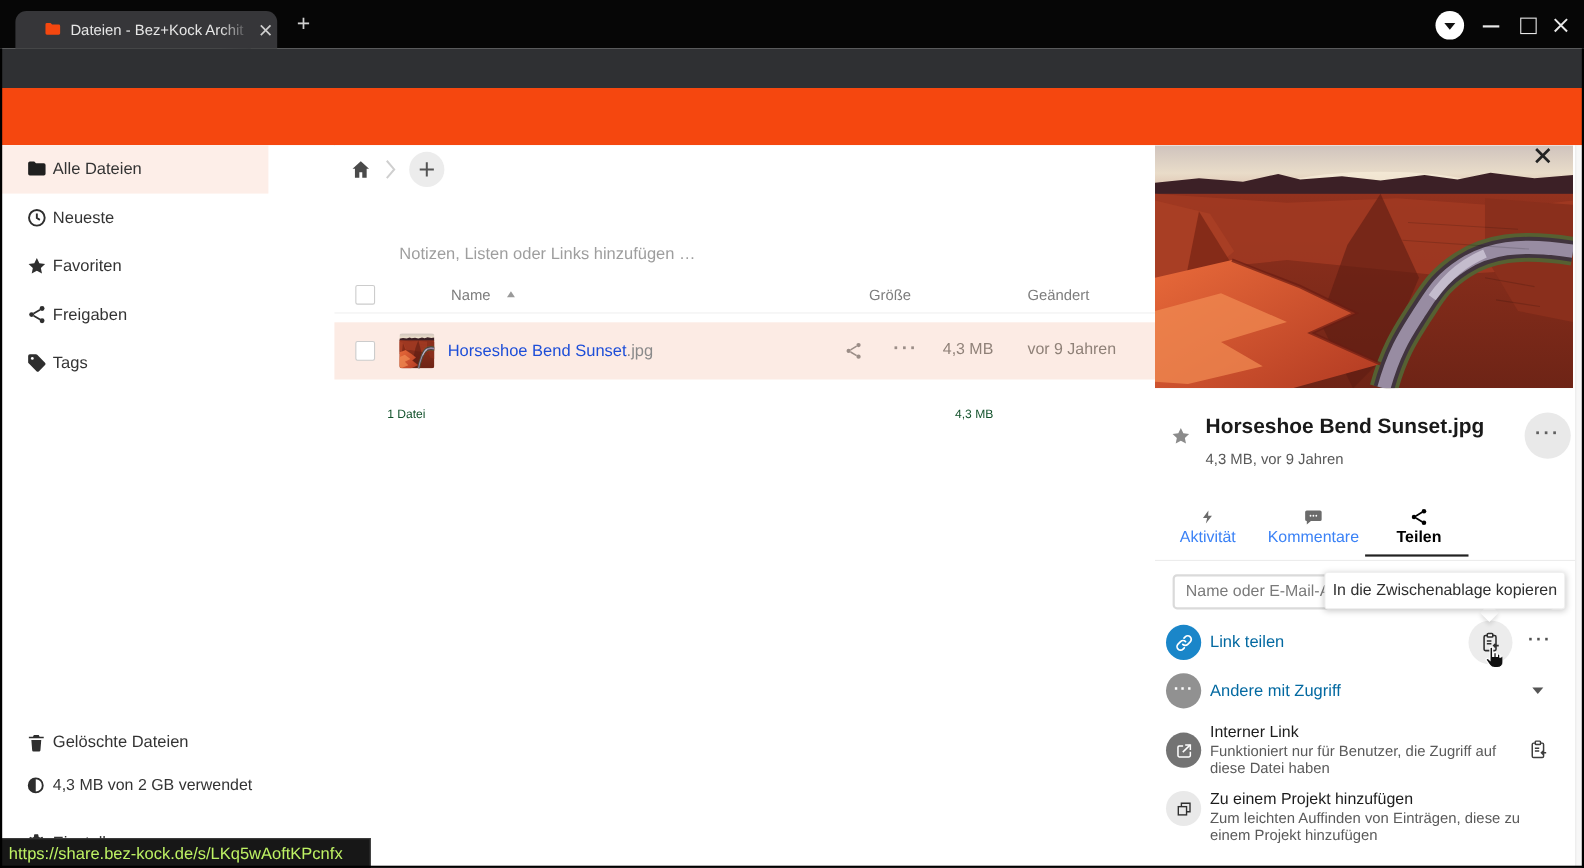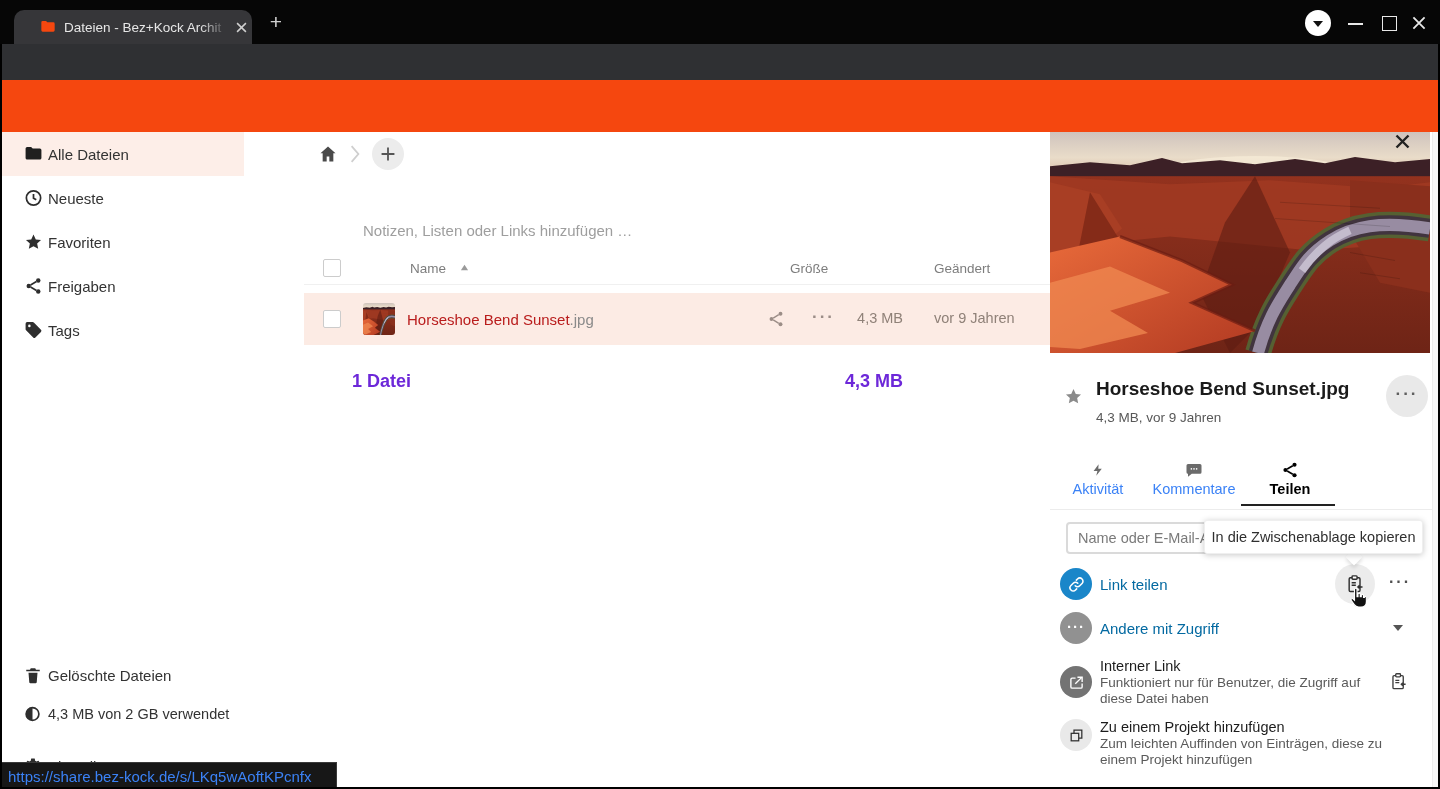--- a/index.html
+++ b/index.html
@@ -28,21 +28,21 @@
 
   
   #sidebar{left:0;top:132px;width:304px;height:657px;background:#fff;}
   .side-item{position:absolute;left:0;width:244px;height:44px;}
   .side-item.active{background:#fdeee8;}
   .side-icon{position:absolute;left:24px;top:50%;transform:translateY(-50%);color:#2e2e2e;}
   .side-label{position:absolute;left:48px;top:50%;transform:translateY(-50%);font-size:15px;color:#333;white-space:nowrap;}
 
   
   .colhead{font-size:13.5px;color:#7d7d7d;}
-  .cell-dim{font-size:18px;color:#6d28d9;font-weight:bold;}
+  .cell-dim{font-size:11px;color:#14532d;}
   .checkbox{width:16px;height:16px;border:1px solid #cccccc;border-radius:2px;background:#fff;}
   #file-row{left:304px;top:293px;width:746px;height:52px;background:#fcebe4;}
   #list-divider{left:304px;top:284px;width:746px;height:1px;background:#f0f0f0;}
 
   
   #panel{left:1050px;top:132px;width:382px;height:657px;background:#fff;}
   #scroll-gutter{left:1432px;top:132px;width:8px;height:657px;background:#f7f7f7;border-left:1px solid #ececec;box-sizing:border-box;}
   #panel-title{font-size:19px;font-weight:bold;color:#1a1a1a;white-space:nowrap;}
   #panel-meta{font-size:13.5px;color:#585858;}
   .ptab{position:absolute;top:455px;width:96px;height:52px;text-align:center;}
@@ -57,21 +57,21 @@
   #tooltip{left:1204px;top:520px;width:217px;height:32px;background:#fff;border:1px solid #efefef;border-radius:3px;box-shadow:0 1px 6px rgba(0,0,0,.22);display:flex;align-items:center;justify-content:center;font-size:14.5px;color:#2f2f2f;z-index:6;}
   #tooltip-caret{left:1348px;top:551px;width:12px;height:12px;background:#fff;transform:rotate(45deg);box-shadow:2px 2px 4px rgba(0,0,0,.12);z-index:5;}
   .bubble{position:absolute;width:32px;height:32px;border-radius:50%;display:flex;align-items:center;justify-content:center;}
   .row-label{font-size:15px;color:#0369a1;white-space:nowrap;}
   .row-title{font-size:14.5px;color:#1c1c1c;white-space:nowrap;}
   .row-desc{font-size:13.5px;color:#5a5a5a;line-height:16px;}
   .caret-down{width:0;height:0;border-left:5px solid transparent;border-right:5px solid transparent;border-top:6px solid #555;}
   #copy-btn{left:1335px;top:564px;width:40px;height:40px;border-radius:50%;background:#ececec;display:flex;align-items:center;justify-content:center;}
 
   
-  #statusbar{left:0;top:762px;width:337px;height:27px;background:#171717;border-top:1px solid #3a3a3a;border-right:1px solid #3a3a3a;box-sizing:border-box;color:#3b82f6;font-size:15px;display:flex;align-items:center;padding-left:8px;z-index:8;}
+  #statusbar{left:0;top:762px;width:337px;height:27px;background:#171717;border-top:1px solid #3a3a3a;border-right:1px solid #3a3a3a;box-sizing:border-box;color:#bef264;font-size:15px;display:flex;align-items:center;padding-left:8px;z-index:8;}
   .frame{background:#000;z-index:20;}
 </style>
 </head>
 <body>
 
 <div id="screen">
 
   <svg width="0" height="0" style="position:absolute">
     <defs>
       <linearGradient id="sky" x1="0" y1="0" x2="0" y2="1">
@@ -312,21 +312,21 @@
     <div class="colhead abs" style="left:486px;top:129px;width:94px;">Größe</div>
     <span class="colhead abs" style="left:630px;top:129px;">Geändert</span>
   </div>
   <div id="list-divider" class="abs"></div>
 
   <div id="file-row" class="abs">
     <div class="checkbox abs" style="left:19px;top:17px;"></div>
     <svg class="abs" style="left:59px;top:10px;border-radius:3px" width="32" height="32">
         <use href="#canyon" width="32" height="32"></use>
       </svg>
-    <div class="abs vctr" style="left:103px;top:50%;font-size:15px;white-space:nowrap;"><span style="color:#b91c1c">Horseshoe Bend Sunset</span><span style="color:#8a8a8a">.jpg</span></div>
+    <div class="abs vctr" style="left:103px;top:50%;font-size:15px;white-space:nowrap;"><span style="color:#1d4ed8">Horseshoe Bend Sunset</span><span style="color:#8a8a8a">.jpg</span></div>
     <svg class="abs" style="left:463px;top:17px" width="18" height="18" viewBox="0 0 24 24">
         <g fill="#9b8d87">
           <circle cx="18" cy="5" r="2.6"></circle>
           <circle cx="6" cy="12" r="2.6"></circle>
           <circle cx="18" cy="19" r="2.6"></circle>
         </g>
         <path d="M8.3 10.7l7.4-4.4M8.3 13.3l7.4 4.4" stroke="#9b8d87" stroke-width="1.9"></path>
       </svg>
     <div class="abs vctr" style="left:508px;top:46%;color:#9b8d87;font-size:17px;letter-spacing:2px;font-weight:bold;">···</div>
     <div class="abs" style="left:505px;top:17px;width:94px;text-align:right;font-size:14.5px;color:#8f8178;">4,3 MB</div>

